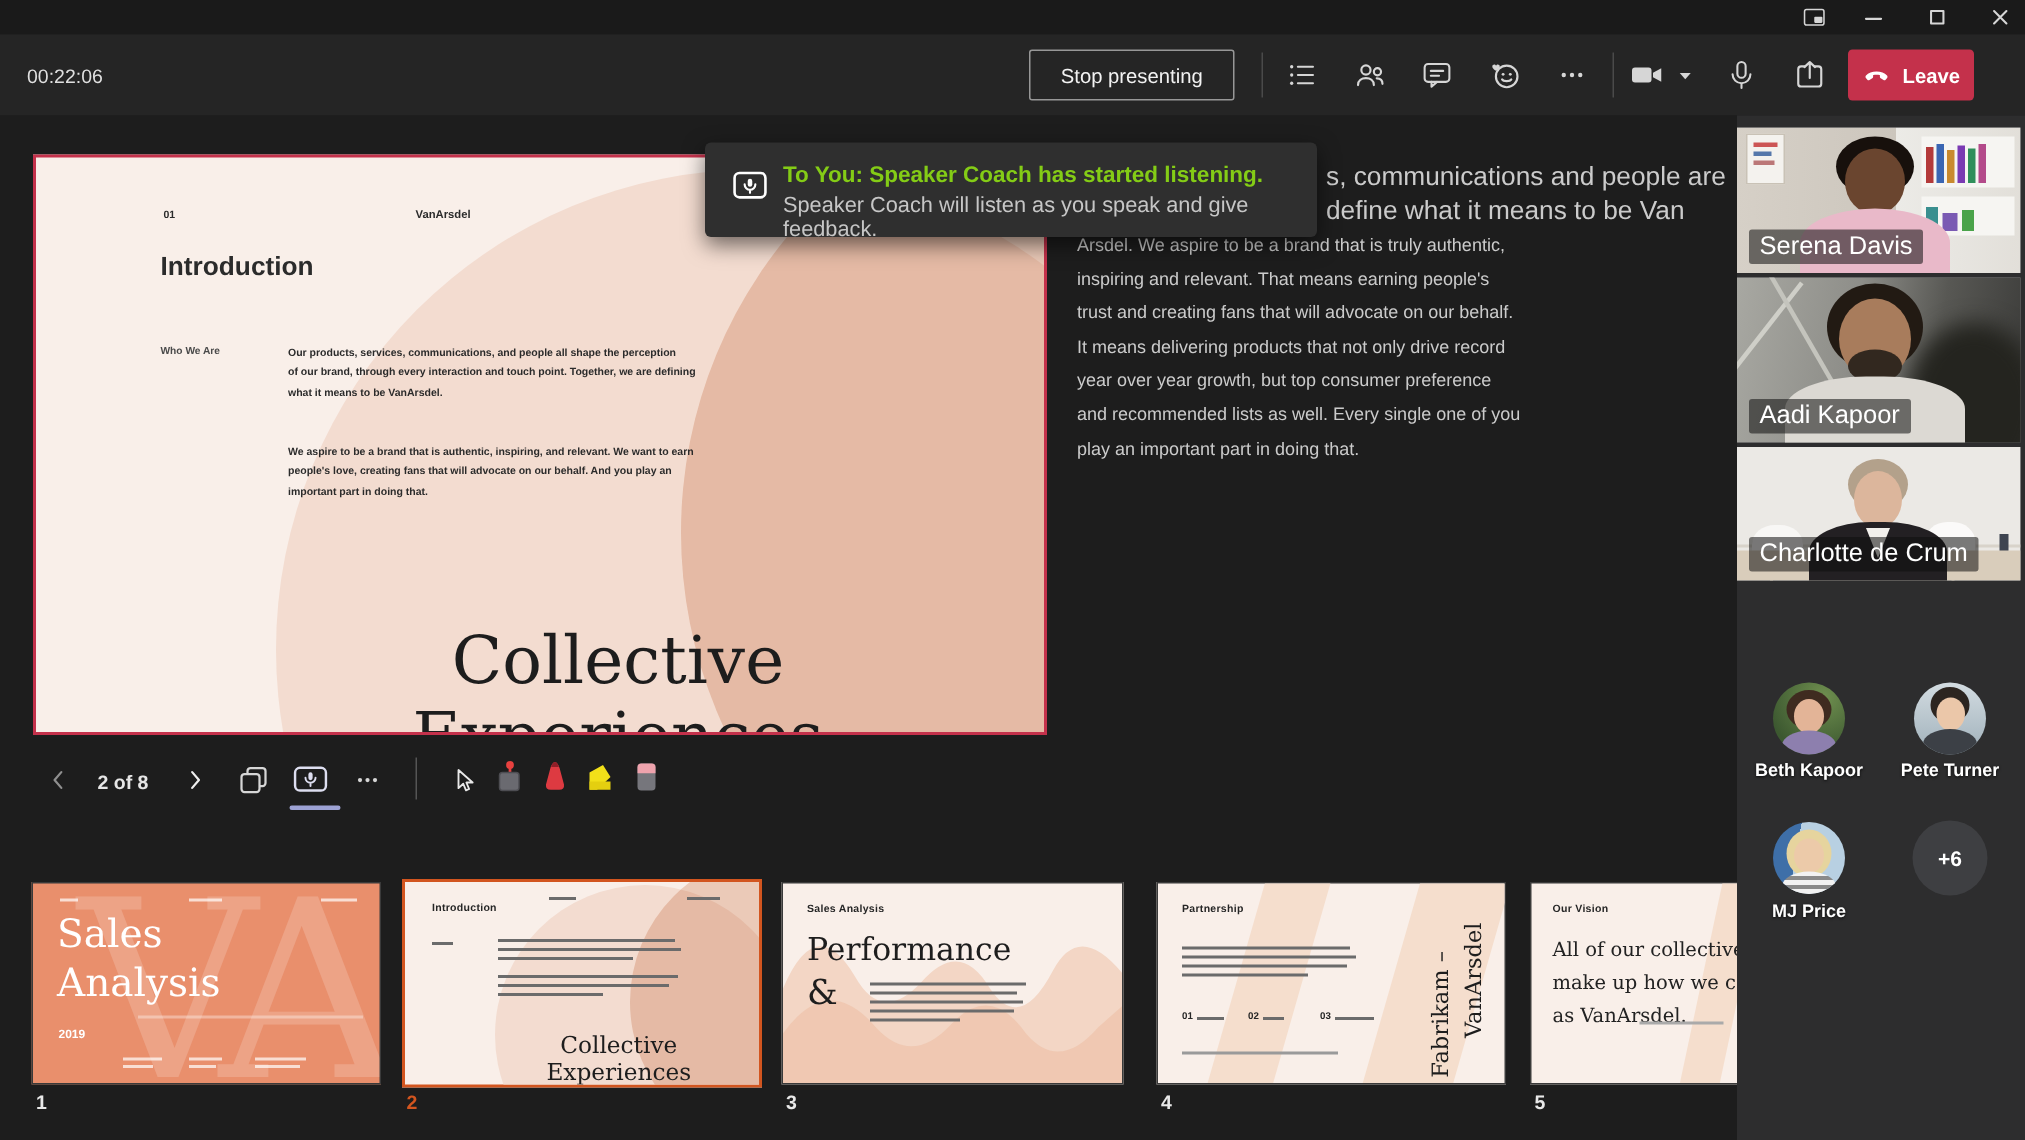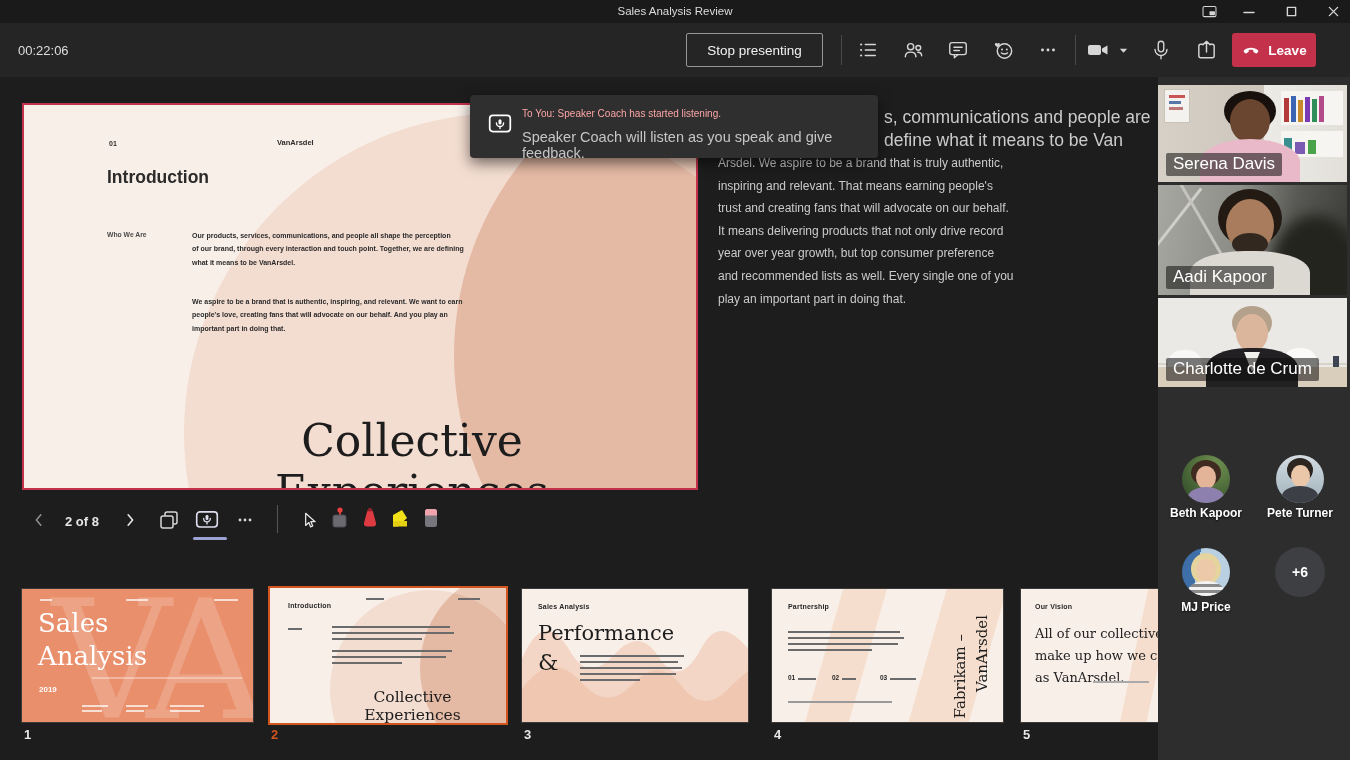--- a/index.html
+++ b/index.html
@@ -42,21 +42,21 @@
   .pre { white-space:pre-line; }
   .serif { font-family:"DejaVu Serif", serif; }
 
   
   .note-frag { position:absolute; color:#cbcbcb; font-size:17.5px; line-height:22.6px; }
   .note-body { position:absolute; left:718px; top:75px; width:436px; color:#cbcbcb; font-size:12px; line-height:22.6px; white-space:pre-line; }
 
   
   .toast { position:absolute; left:470px; top:18px; width:408px; height:63px; background:#2f2f2f;
     border-radius:4px; box-shadow:0 5px 14px rgba(0,0,0,.55); }
-  .toast-title { position:absolute; left:52px; top:13px; font-size:10px; font-weight:400; color:#fca5a5; }
+  .toast-title { position:absolute; left:52px; top:13px; font-size:15px; font-weight:700; color:#84cc16; }
   .toast-sub { position:absolute; left:52px; top:34px; font-size:14.5px; color:#c6c6c6; }
 
   
   .nav-txt { position:absolute; font-size:13px; font-weight:600; color:#e6e6e6; }
   .nav-ic { position:absolute; width:26px; height:26px; display:flex; align-items:center; justify-content:center; }
   .coach-underline { position:absolute; left:193px; top:460px; width:34px; height:3px; background:#9da2d4; border-radius:2px; }
   .nav-divider { position:absolute; left:277px; top:428px; width:1px; height:28px; background:#555; }
 
   
   .thumb { position:absolute; top:511px; height:135px; background:#f9efe9; overflow:hidden; border:1px solid #3a3a3a; }
@@ -76,21 +76,20 @@
   .av-label { position:absolute; width:96px; text-align:center; font-size:12px; font-weight:600; color:#fff; text-shadow:0 1px 2px rgba(0,0,0,.8); }
   .plus-badge { position:absolute; width:50px; height:50px; border-radius:50%; background:#3e3f42;
     color:#fff; font-size:14px; font-weight:600; display:flex; align-items:center; justify-content:center; }
 </style>
 </head>
 <body>
 
 <div class="app">
 
   <div class="titlebar">
-    <span class="title">Sales Analysis Review</span>
     <div class="winbtn" style="left:1196px">
       <svg width="15" height="13" viewBox="0 0 22 18">
           <rect x="1.5" y="1.5" width="19" height="15" rx="2" class="ic"></rect>
           <rect x="11" y="8.5" width="8" height="6" rx="1" class="icf"></rect>
         </svg>
     </div>
     <div class="winbtn" style="left:1236px">
       <svg width="12" height="12" viewBox="0 0 12 12">
           <line x1="1" y1="6.5" x2="11" y2="6.5" class="ic"></line>
         </svg>

